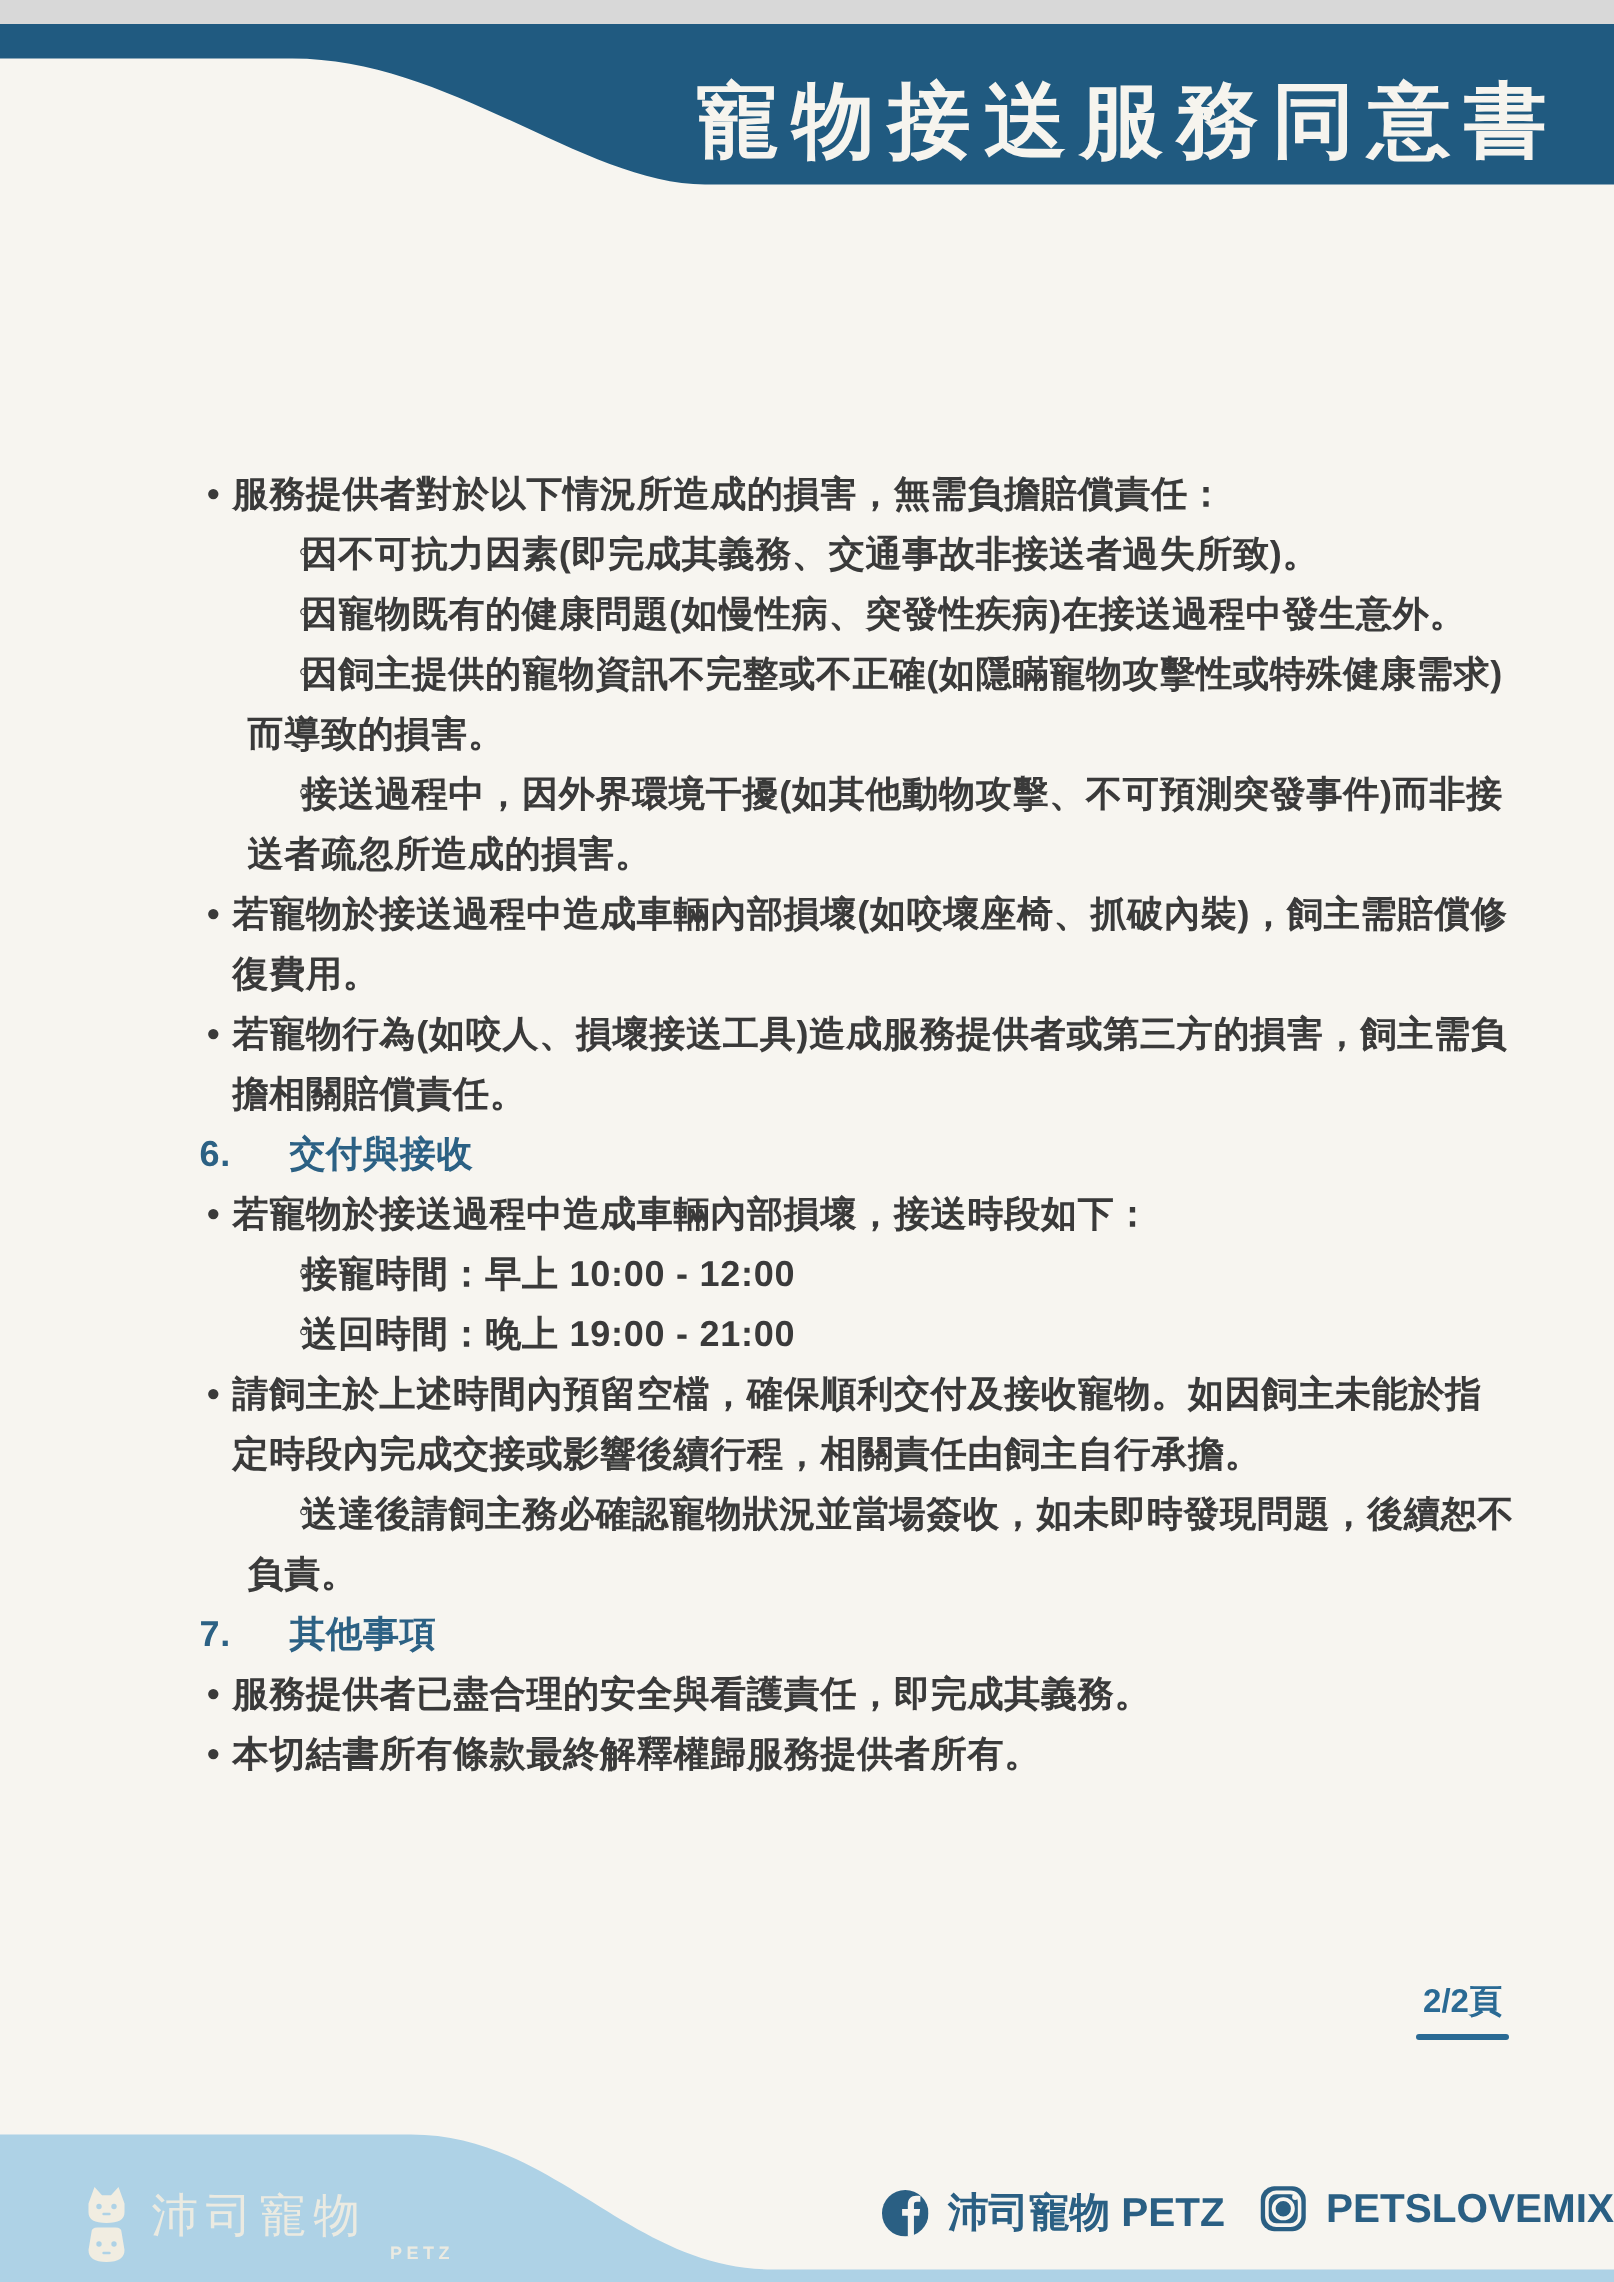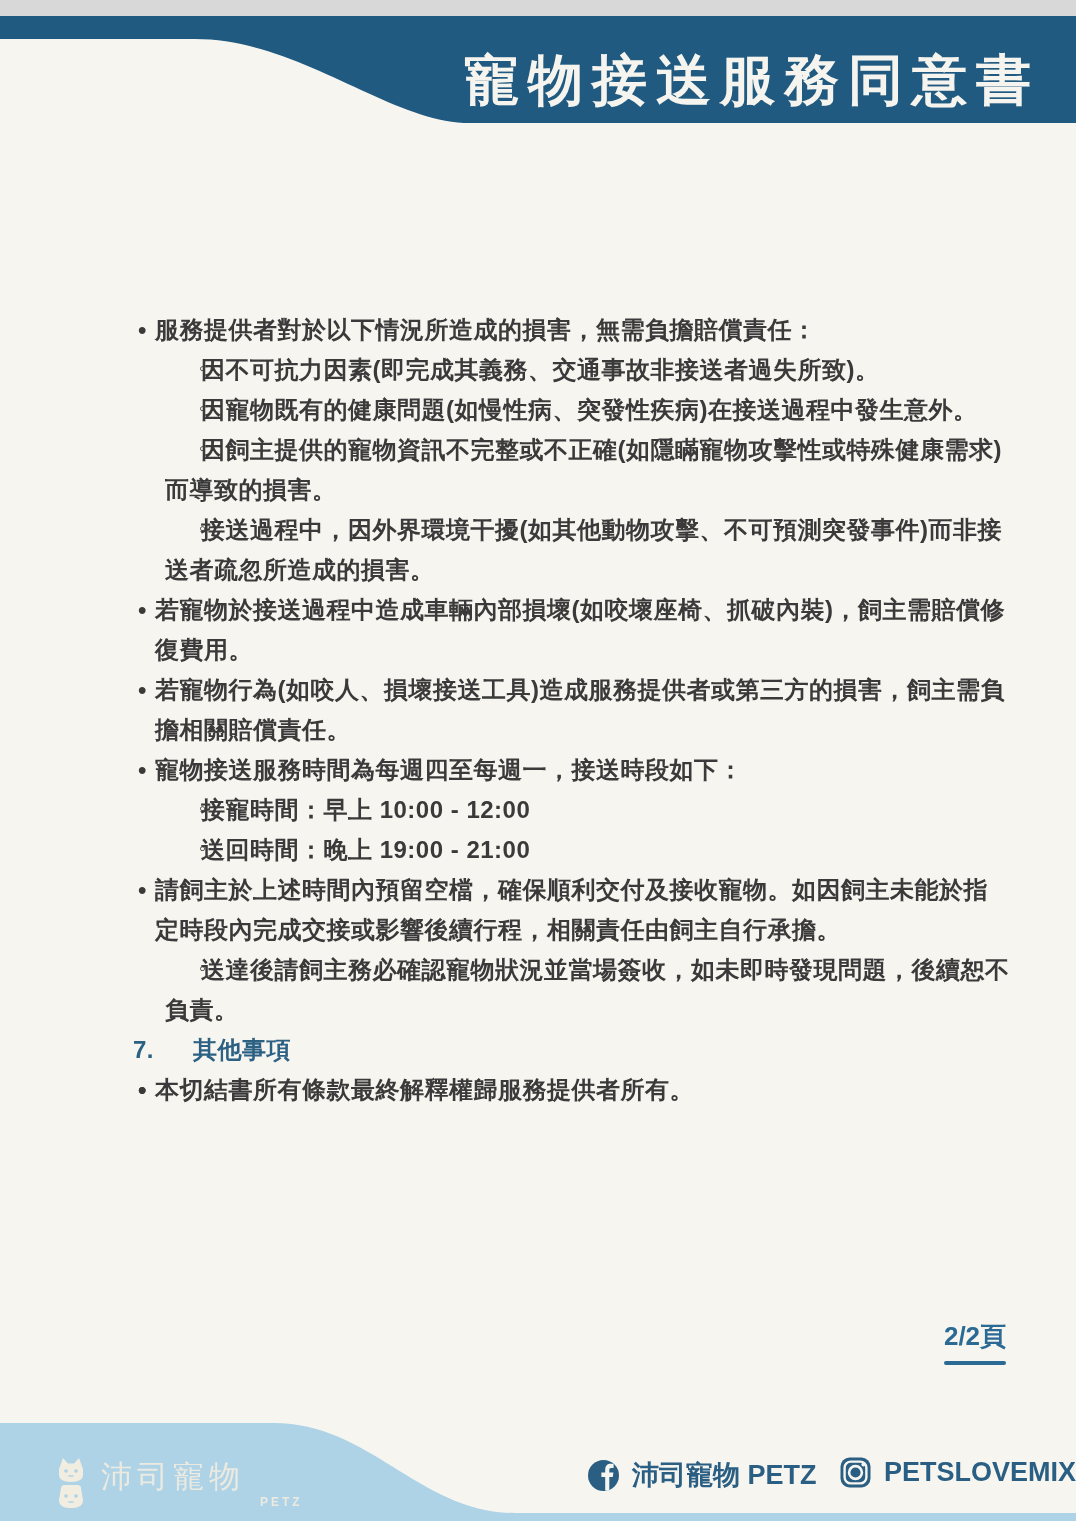--- a/index.html
+++ b/index.html
@@ -33,21 +33,21 @@
   .b1 { position:relative; padding-left:22px; }
   .b1 > .marker { position:absolute; left:5px; top:0; color:#3a3a3a; }
   .b2 { position:relative; padding-left:32px; text-indent:36px; }
   .b2 > .marker { position:absolute; left:30px; top:-2px; font-size:20px; color:#3a3a3a; }
   .sec { color:#2c6184; font-weight:700; }
   .sec .num { display:inline-block; width:60px; }
 
   
   .page-num {
     position:absolute; left:942px; top:1303px; width:66px;
-    text-align:center; color:#2a6a94; font-size:26px; font-weight:700;
+    text-align:center; color:#2a6a94; font-size:22px; font-weight:700;
   }
   .page-num .rule {
     margin:7px auto 0; width:62px; height:4px;
     background:#2a6a94; border-radius:2px;
   }
 
   
   .footer-band { position:absolute; left:0; bottom:0; width:1076px; height:141px; }
   .footer-band svg { display:block; }
 
@@ -108,24 +108,27 @@
     </div>
     <div class="b1">
       <span class="marker">•</span>
       <span>若寵物於接送過程中造成車輛內部損壞(如咬壞座椅、抓破內裝)，飼主需賠償修復費用。</span>
     </div>
     <div class="b1">
       <span class="marker">•</span>
       <span>若寵物行為(如咬人、損壞接送工具)造成服務提供者或第三方的損害，飼主需負擔相關賠償責任。</span>
     </div>
 
-
-    <div class="b1">
-      <span class="marker">•</span>
-      <span>寵物接送服務時間為每週四至每週一，接送時段如下：</span>
+    <div class="sec">
+      <span class="num">6.</span><span>交付與接收</span>
+    </div>
+
+    <div class="b1">
+      <span class="marker">•</span>
+      <span>若寵物於接送過程中造成車輛內部損壞，接送時段如下：</span>
     </div>
     <div class="b2">
       <span class="marker">◦</span>
       <span>接寵時間：早上 10:00 - 12:00</span>
     </div>
     <div class="b2">
       <span class="marker">◦</span>
       <span>送回時間：晚上 19:00 - 21:00</span>
     </div>
     <div class="b1">
@@ -136,20 +139,21 @@
       <span class="marker">◦</span>
       <span>送達後請飼主務必確認寵物狀況並當場簽收，如未即時發現問題，後續恕不負責。</span>
     </div>
 
     <div class="sec">
       <span class="num">7.</span><span>其他事項</span>
     </div>
 
     <div class="b1">
       <span class="marker">•</span>
+      <span>服務提供者已盡合理的安全與看護責任，即完成其義務。</span>
     </div>
     <div class="b1">
       <span class="marker">•</span>
       <span>本切結書所有條款最終解釋權歸服務提供者所有。</span>
     </div>
   </div>
 
   <div class="page-num">
     <span>2/2頁</span>
     <div class="rule"></div>

